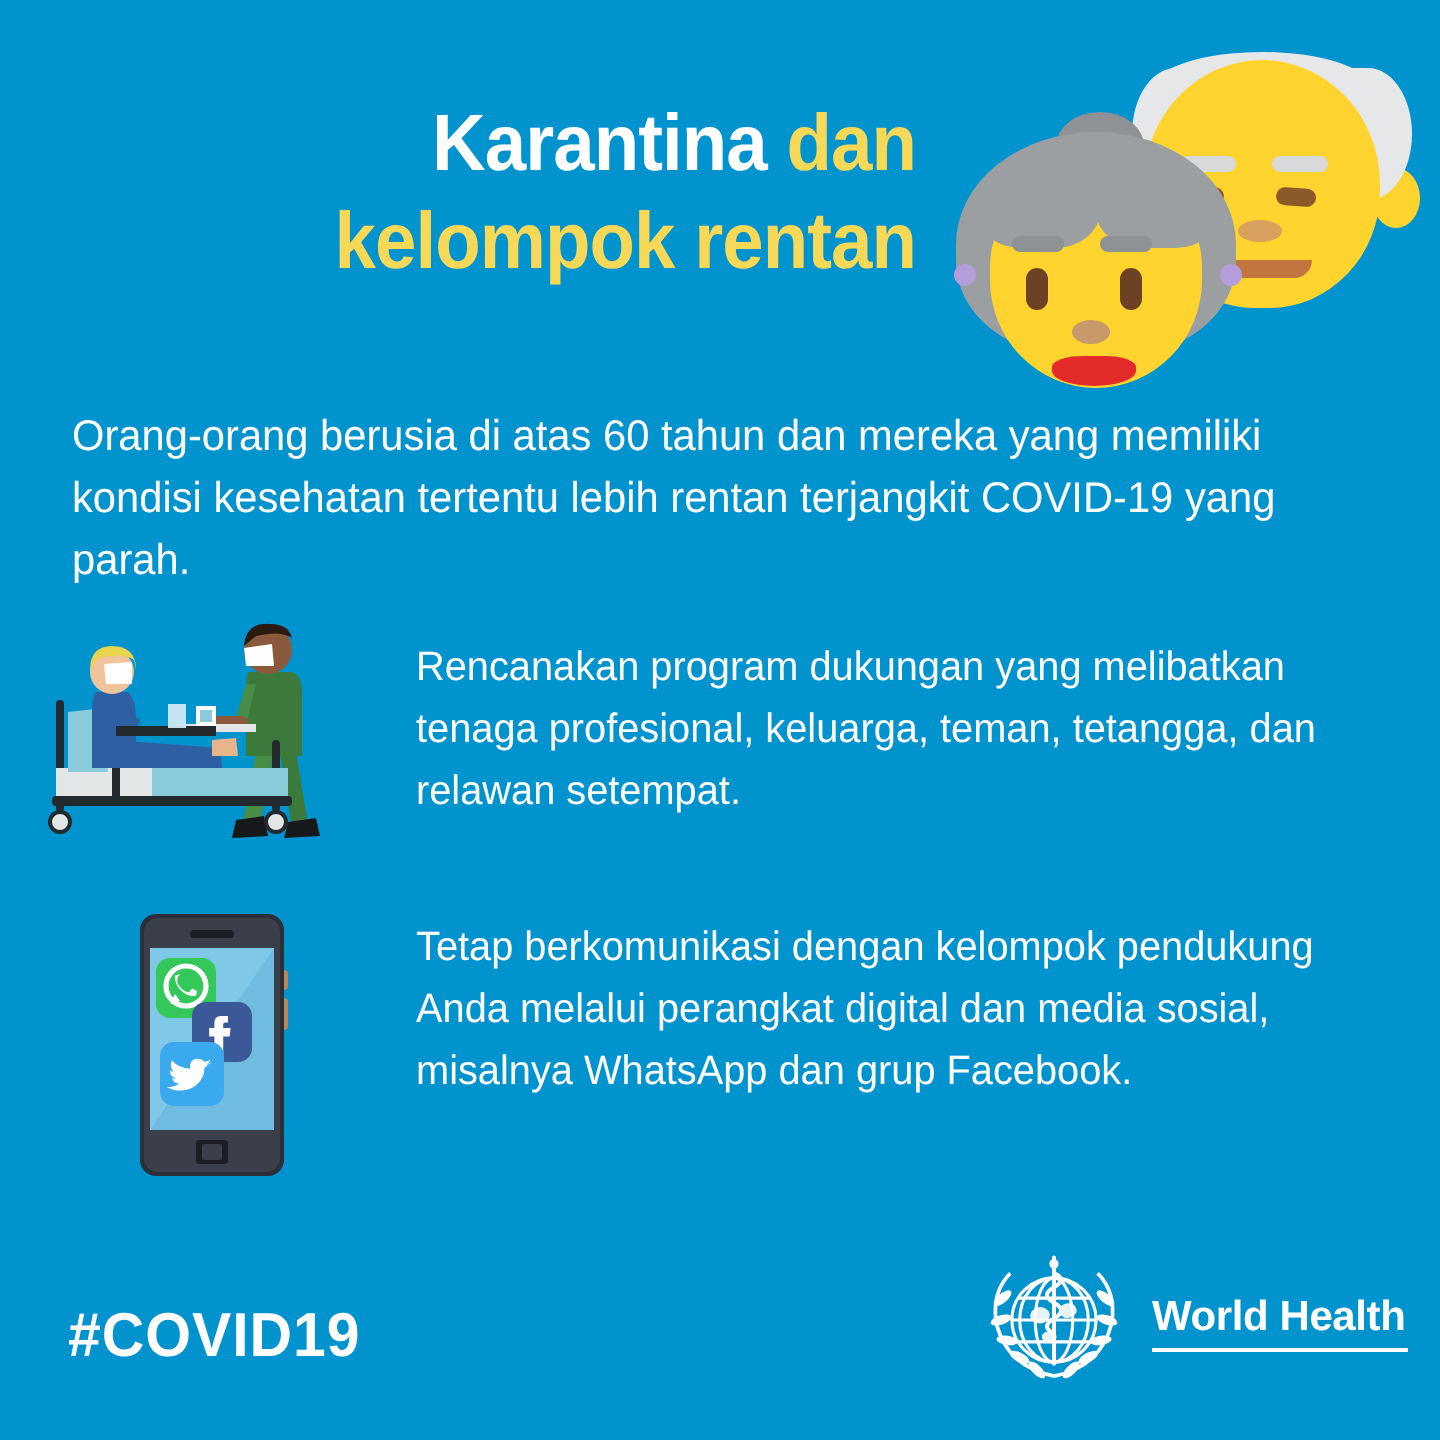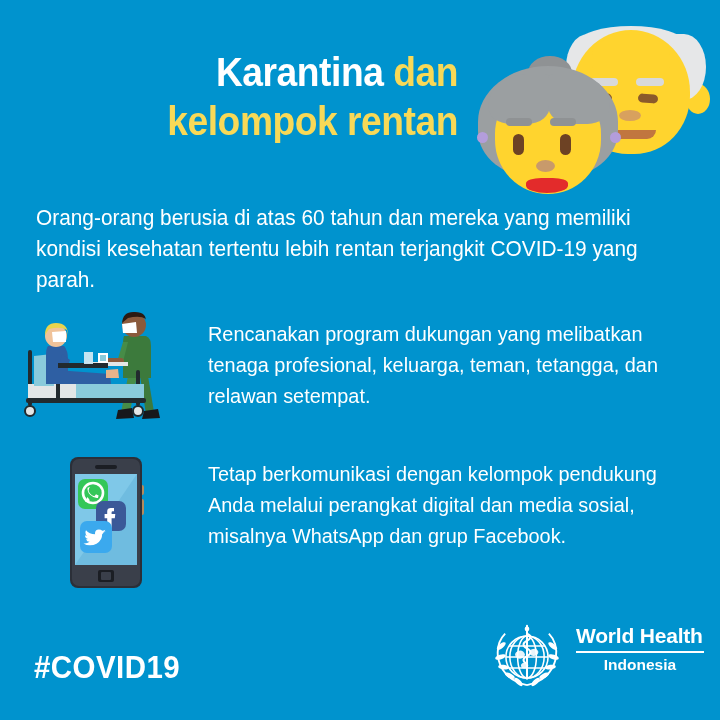--- a/index.html
+++ b/index.html
@@ -211,21 +211,21 @@
     font-weight:bold;
     letter-spacing:0.5px;
     transform:scaleX(0.95);
     transform-origin:left top;
   }
   .who-logo{
     position:absolute;
     left:488px; top:618px;
     width:214px; height:84px;
     display:flex;
-    align-items:flex-start;
+    align-items:center;
     gap:10px;
   }
   .who-emblem{ width:78px; height:78px; flex:0 0 78px; }
   .who-words{
     padding-top:6px;
     color:#ffffff;
   }
   .who-words .l1,.who-words .l2{
     font-size:21px; font-weight:bold; line-height:1.1;
     letter-spacing:-0.2px;
@@ -436,17 +436,16 @@
 
       <g stroke="#FFFFFF" stroke-width="2.6" fill="none" stroke-linecap="round">
         <line x1="50" y1="10" x2="50" y2="78"></line>
         <path d="M50 20 q9 4 0 9 q-9 5 0 10 q9 5 0 10 q-9 5 0 10"></path>
       </g>
       <circle cx="50" cy="14" r="3" fill="#FFFFFF"></circle>
     </svg>
     <div class="who-words">
       <div class="l1">World Health</div>
       <div class="who-rule"></div>
-      <div class="l3">Indonesia</div>
     </div>
   </div>
 
 </div>
 
 </body></html>

